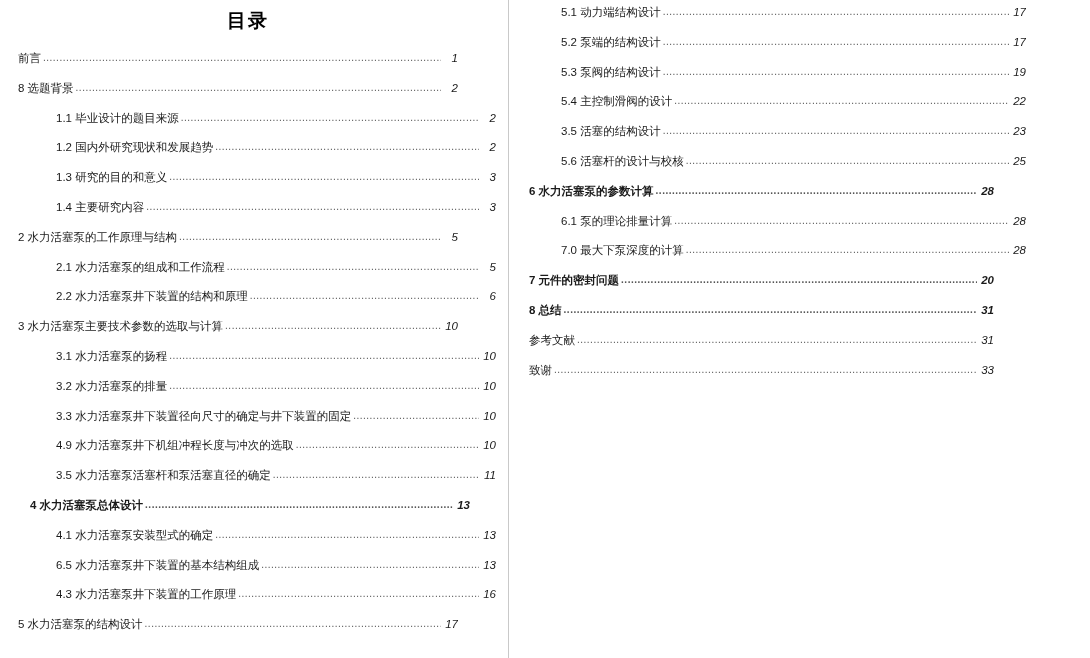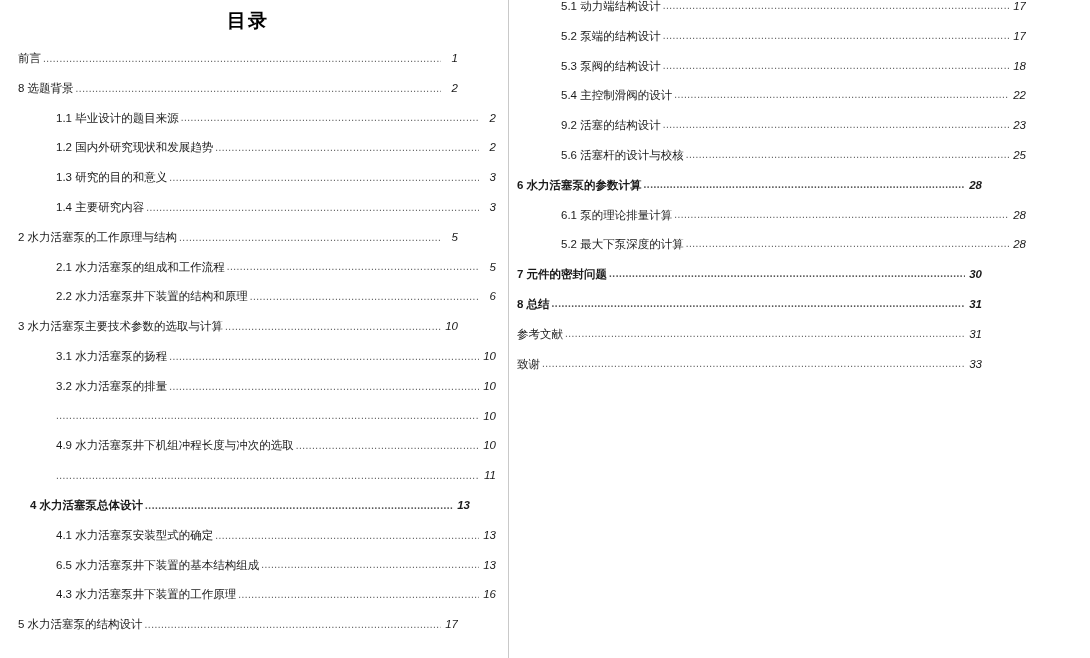--- a/index.html
+++ b/index.html
@@ -83,26 +83,27 @@
     padding-left: 3px;
     text-align: right;
     min-width: 14px;
     font-style: italic;
   }
   .lvl-1 { margin-left: 18px; margin-top: 0; margin-bottom: 16px; }
   .lvl-2 { margin-left: 56px; margin-top: 0; margin-bottom: 16px; }
   .bold { font-weight: bold; margin-left: 30px; }
   .bold .pagenum { font-weight: bold; }
   .right-col-inner {
+    padding-top: 6px;
     padding-left: 0;
   }
-  .col-right .lvl-1 { margin-left: 8px; }
+  .col-right .lvl-1 { margin-left: 20px; }
   .col-right .lvl-2 { margin-left: 52px; }
   .col-right .toc-entry { max-width: 465px; }
-  .col-left .toc-entry { max-width: 440px; align-items: flex-end; }
+  .col-left .toc-entry { max-width: 440px; }
 </style>
 </head>
 <body>
 
 <div class="page">
 
   <div class="column col-left">
     <div class="toc-title">目录</div>
     <ul class="toc-list" id="left-list">
         <li class="toc-entry lvl-1">
@@ -159,29 +160,31 @@
           <span class="label">3.1 水力活塞泵的扬程</span>
           <span class="dots">........................................................................................................................................................................................................</span>
           <span class="pagenum">10</span>
         </li>
         <li class="toc-entry lvl-2">
           <span class="label">3.2 水力活塞泵的排量</span>
           <span class="dots">........................................................................................................................................................................................................</span>
           <span class="pagenum">10</span>
         </li>
         <li class="toc-entry lvl-2">
+          <span class="label">3.3 水力活塞泵井下装置径向尺寸的确定与井下装置的固定</span>
           <span class="dots">........................................................................................................................................................................................................</span>
           <span class="pagenum">10</span>
         </li>
         <li class="toc-entry lvl-2">
           <span class="label">4.9 水力活塞泵井下机组冲程长度与冲次的选取</span>
           <span class="dots">........................................................................................................................................................................................................</span>
           <span class="pagenum">10</span>
         </li>
         <li class="toc-entry lvl-2">
+          <span class="label">3.5 水力活塞泵活塞杆和泵活塞直径的确定</span>
           <span class="dots">........................................................................................................................................................................................................</span>
           <span class="pagenum">11</span>
         </li>
         <li class="toc-entry lvl-1 bold">
           <span class="label">4 水力活塞泵总体设计</span>
           <span class="dots">........................................................................................................................................................................................................</span>
           <span class="pagenum">13</span>
         </li>
         <li class="toc-entry lvl-2">
           <span class="label">4.1 水力活塞泵安装型式的确定</span>
@@ -217,56 +220,56 @@
             <span class="pagenum">17</span>
           </li>
           <li class="toc-entry lvl-2">
             <span class="label">5.2 泵端的结构设计</span>
             <span class="dots">........................................................................................................................................................................................................</span>
             <span class="pagenum">17</span>
           </li>
           <li class="toc-entry lvl-2">
             <span class="label">5.3 泵阀的结构设计</span>
             <span class="dots">........................................................................................................................................................................................................</span>
-            <span class="pagenum">18</span>
+            <span class="pagenum">19</span>
           </li>
           <li class="toc-entry lvl-2">
             <span class="label">5.4 主控制滑阀的设计</span>
             <span class="dots">........................................................................................................................................................................................................</span>
             <span class="pagenum">22</span>
           </li>
           <li class="toc-entry lvl-2">
-            <span class="label">9.2 活塞的结构设计</span>
+            <span class="label">3.5 活塞的结构设计</span>
             <span class="dots">........................................................................................................................................................................................................</span>
             <span class="pagenum">23</span>
           </li>
           <li class="toc-entry lvl-2">
             <span class="label">5.6 活塞杆的设计与校核</span>
             <span class="dots">........................................................................................................................................................................................................</span>
             <span class="pagenum">25</span>
           </li>
           <li class="toc-entry lvl-1 bold">
             <span class="label">6 水力活塞泵的参数计算</span>
             <span class="dots">........................................................................................................................................................................................................</span>
             <span class="pagenum">28</span>
           </li>
           <li class="toc-entry lvl-2">
             <span class="label">6.1 泵的理论排量计算</span>
             <span class="dots">........................................................................................................................................................................................................</span>
             <span class="pagenum">28</span>
           </li>
           <li class="toc-entry lvl-2">
-            <span class="label">5.2 最大下泵深度的计算</span>
+            <span class="label">7.0 最大下泵深度的计算</span>
             <span class="dots">........................................................................................................................................................................................................</span>
             <span class="pagenum">28</span>
           </li>
           <li class="toc-entry lvl-1 bold">
             <span class="label">7 元件的密封问题</span>
             <span class="dots">........................................................................................................................................................................................................</span>
-            <span class="pagenum">30</span>
+            <span class="pagenum">20</span>
           </li>
           <li class="toc-entry lvl-1 bold">
             <span class="label">8 总结</span>
             <span class="dots">........................................................................................................................................................................................................</span>
             <span class="pagenum">31</span>
           </li>
           <li class="toc-entry lvl-1">
             <span class="label">参考文献</span>
             <span class="dots">........................................................................................................................................................................................................</span>
             <span class="pagenum">31</span>

